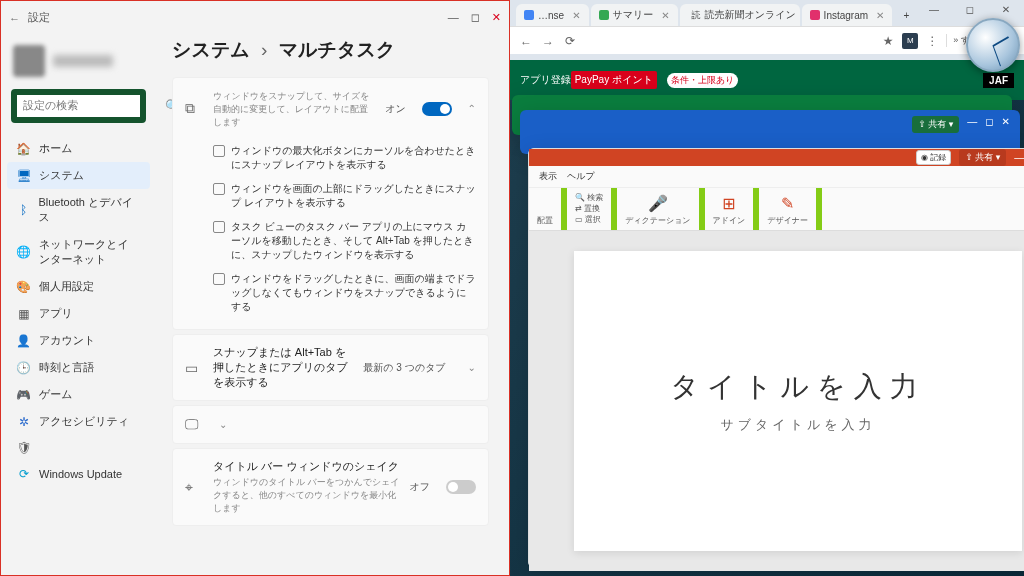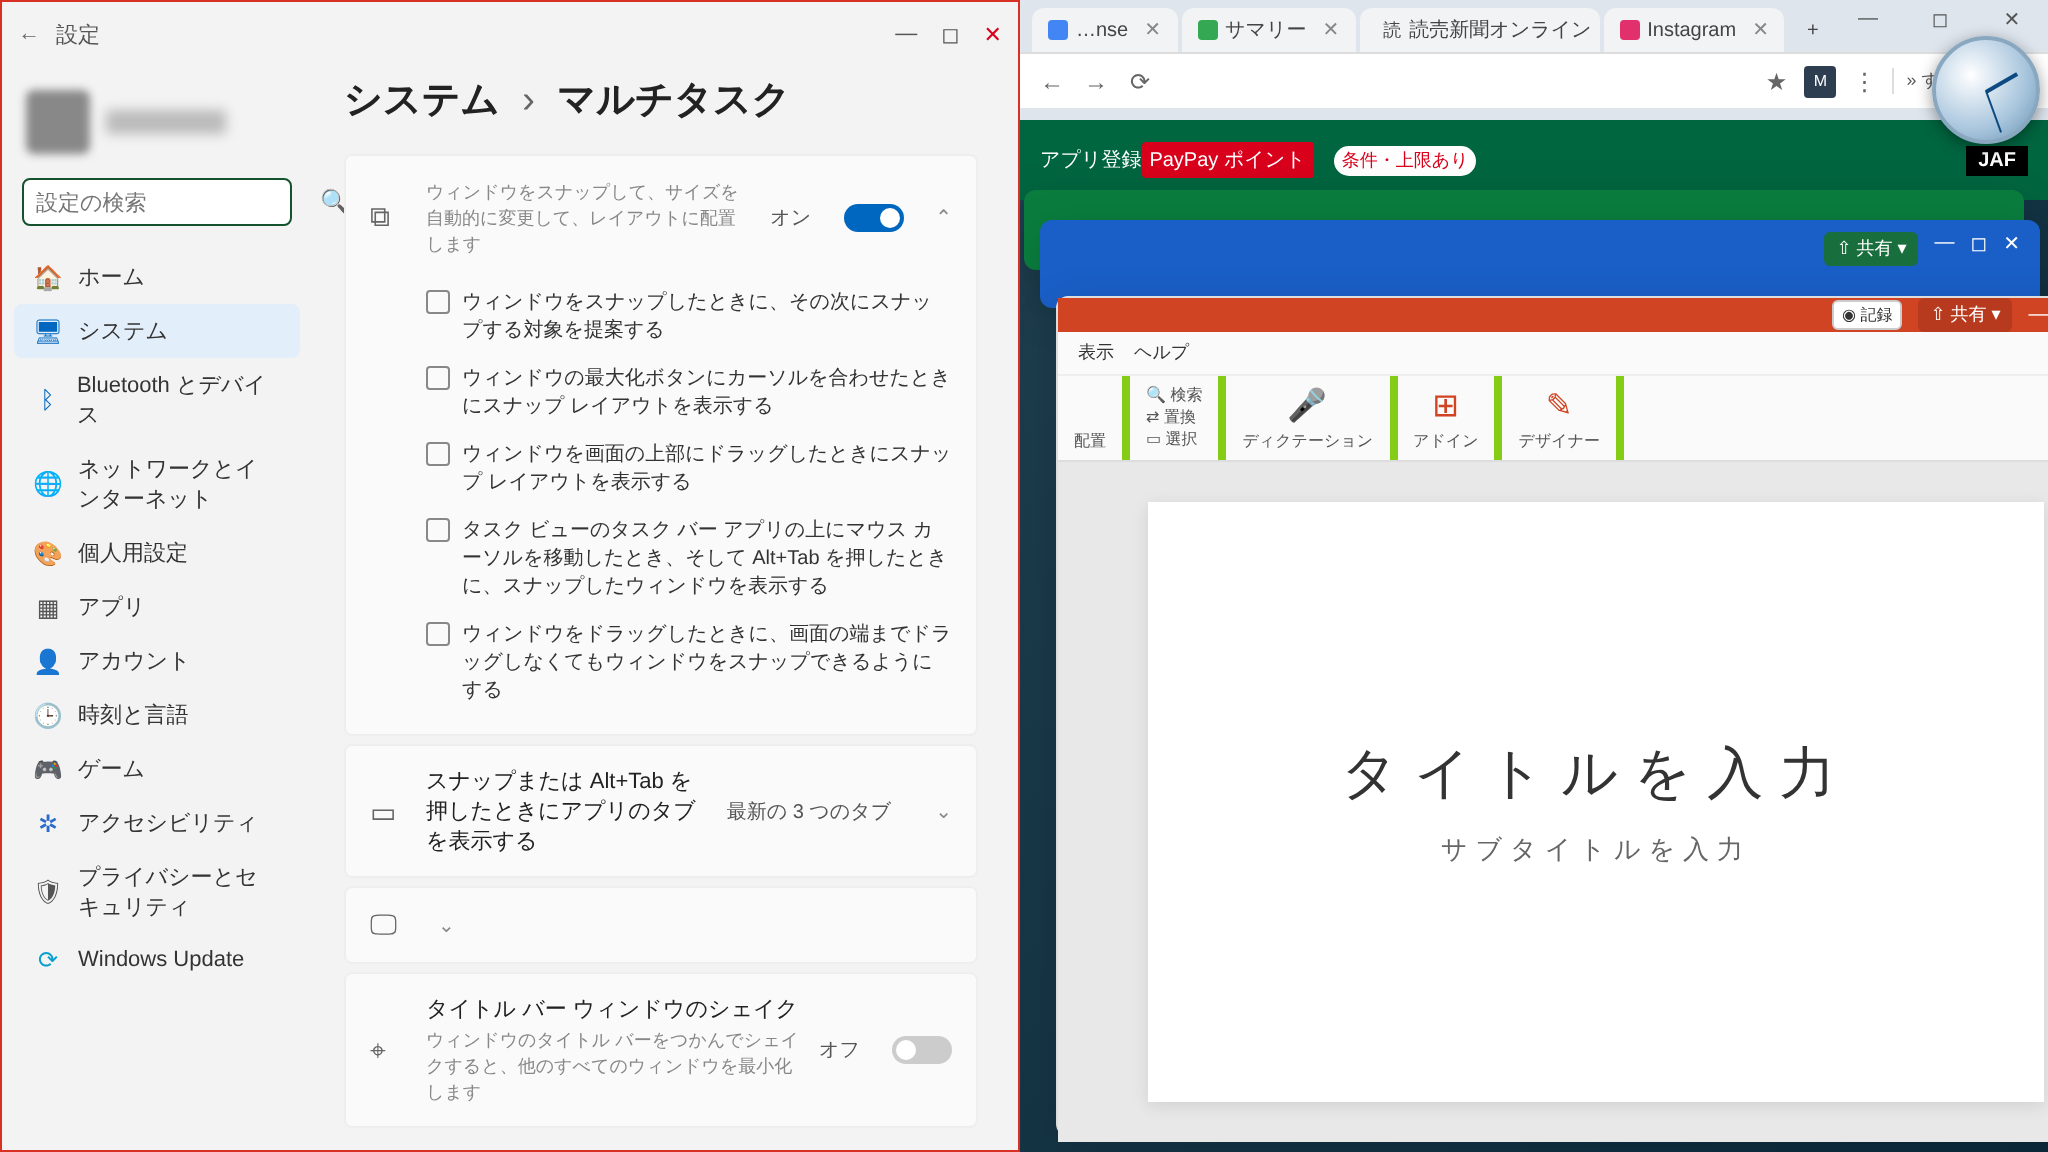--- a/index.html
+++ b/index.html
@@ -10,21 +10,21 @@
 .settings-titlebar { height: 32px; display: flex; align-items: center; padding: 0 8px; font-size: 11px; color: #555; }
 .settings-titlebar .back { margin-right: 8px; color: #666; cursor: pointer; }
 .settings-titlebar .controls { margin-left: auto; display: flex; gap: 12px; }
 .settings-body { flex: 1; display: flex; overflow: hidden; }
 
 .settings-sidebar { width: 155px; padding: 8px 6px; display: flex; flex-direction: column; gap: 2px; }
 .user-block { display: flex; align-items: center; gap: 8px; padding: 4px 6px; margin-bottom: 6px; }
 .avatar { width: 32px; height: 32px; background: #888; border-radius: 4px; filter: blur(2px); }
 .user-name { font-size: 10px; color: #333; filter: blur(3px); background:#bbb; width:60px; height:12px; border-radius:2px;}
 
-.search-box { display: flex; align-items: flex-end; background: #fff; border: 1px solid #14532d; border-radius: 4px; padding: 4px 6px; margin: 0 4px 10px; }
+.search-box { display: flex; align-items: flex-start; background: #fff; border: 6px solid #14532d; border-radius: 4px; padding: 4px 6px; margin: 0 4px 10px; }
 .search-box input { border: none; outline: none; font-size: 11px; flex: 1; background: transparent; }
 .search-box .icon { color: #888; font-size: 12px; }
 
 .nav-item { display: flex; align-items: center; gap: 8px; padding: 6px 10px; font-size: 11px; color: #333; border-radius: 4px; cursor: pointer; }
 .nav-item.active { background: #e3eefb; }
 .nav-item .nav-icon { width: 14px; height: 14px; display: inline-flex; align-items: center; justify-content: center; font-size: 12px; }
 
 .settings-main { flex: 1; padding: 4px 20px 10px 16px; overflow-y: auto; }
 .breadcrumb { font-size: 19px; font-weight: 600; color: #222; margin-bottom: 14px; }
 .breadcrumb .sep { margin: 0 6px; color: #666; font-weight: normal; }
@@ -65,21 +65,21 @@
 .banner .tag{ background:#fff; color:#d9001b; padding:1px 4px; border-radius:8px; font-size:9px; margin:0 4px;}
 
 .stack-win { position:absolute; background:#fff; box-shadow:0 4px 20px rgba(0,0,0,.15); border-radius:6px; }
 .stack-win .sw-title{ height:28px; display:flex; align-items:center; padding:0 10px; font-size:10px; color:#fff;}
 .w-green{ top:95px; left:2px; width:500px; height:40px; background:#0a7d3e;}
 .w-blue{ top:110px; left:10px; width:500px; height:44px; background:#1a5fc7;}
 .w-blue .sw-controls{ margin-left:auto; display:flex; gap:8px;}
 .w-orange{ top:148px; left:18px; width:540px; height:420px; background:#fff; border:1px solid #ddd;}
 .w-orange .sw-title{ background:#d04423; color:#fff; justify-content:flex-end; gap:8px;}
 .w-orange .ribbon{ height:70px; background:#fafafa; border-bottom:1px solid #ddd; display:flex; font-size:8px; color:#555;}
-.w-orange .rgroup{ border-right:4px solid #84cc16; padding:4px 8px; display:flex; flex-direction:column; align-items:center; justify-content:flex-end; gap:2px;}
+.w-orange .rgroup{ border-right:6px solid #84cc16; padding:4px 8px; display:flex; flex-direction:column; align-items:center; justify-content:flex-end; gap:2px;}
 .w-orange .slide-area{ flex:1; background:#e8e8e8; display:flex; align-items:center; justify-content:center; padding:20px;}
 .w-orange .slide{ background:#fff; width:90%; height:300px; display:flex; flex-direction:column; align-items:center; justify-content:center; box-shadow:0 2px 8px rgba(0,0,0,.1);}
 .w-orange .slide .t1{ font-size:28px; color:#333; letter-spacing:8px;}
 .w-orange .slide .t2{ font-size:13px; color:#666; margin-top:10px; letter-spacing:4px;}
 .w-purple{ top:168px; right:0; width:60px; height:26px; background:#6b2e91;}
 
 .w-blue .share-btn, .w-orange .share-btn{ background:#186e3c; color:#fff; padding:2px 6px; border-radius:3px; font-size:9px;}
 .w-orange .rec-btn{ background:#fff; border:1px solid #ccc; padding:1px 4px; border-radius:3px; font-size:8px; color:#333;}
 
 .clock { position: absolute; right: 4px; top: 18px; width: 54px; height: 54px; border-radius: 50%; background: radial-gradient(circle at 35% 35%, #fff, #a8c5dd 60%, #6890b0); box-shadow: 0 2px 8px rgba(0,0,0,.4); border:2px solid #89a8c0;}
@@ -262,21 +262,20 @@
           <div class="nav-item">
             <span class="nav-icon" style="color:#3a8a3a">🎮</span>
             <span>ゲーム</span>
           </div>
           <div class="nav-item">
             <span class="nav-icon" style="color:#2a6acc">✲</span>
             <span>アクセシビリティ</span>
           </div>
           <div class="nav-item">
             <span class="nav-icon" style="color:#555">🛡</span>
-            <span>プライバシーとセキュリティ</span>
           </div>
           <div class="nav-item">
             <span class="nav-icon" style="color:#0aa0d0">⟳</span>
             <span>Windows Update</span>
           </div>
         </div>
     </div>
 
     <div class="settings-main">
       <div class="breadcrumb">
@@ -289,24 +288,20 @@
         <div class="setting-header">
           <span class="sh-icon">⧉</span>
           <div class="sh-text">
             <div class="sh-desc">ウィンドウをスナップして、サイズを自動的に変更して、レイアウトに配置します</div>
           </div>
           <span class="sh-value">オン</span>
           <span class="sh-toggle"></span>
           <span class="sh-chevron">⌃</span>
         </div>
         <div class="sub-options" id="snap-opts">
-            <div class="sub-opt">
-              <span class="chk"></span>
-              <span>ウィンドウをスナップしたときに、その次にスナップする対象を提案する</span>
-            </div>
             <div class="sub-opt">
               <span class="chk"></span>
               <span>ウィンドウの最大化ボタンにカーソルを合わせたときにスナップ レイアウトを表示する</span>
             </div>
             <div class="sub-opt">
               <span class="chk"></span>
               <span>ウィンドウを画面の上部にドラッグしたときにスナップ レイアウトを表示する</span>
             </div>
             <div class="sub-opt">
               <span class="chk"></span>

